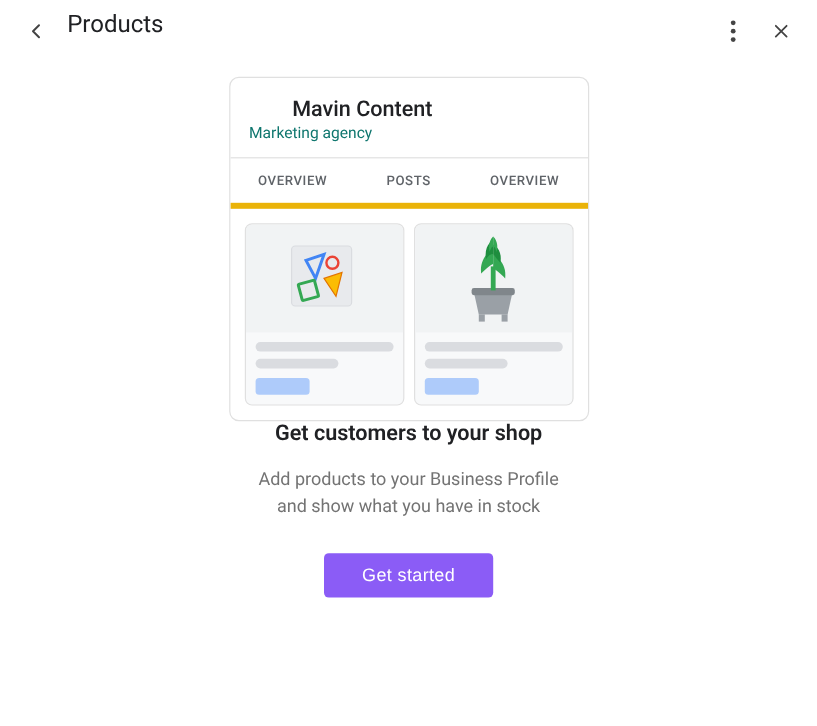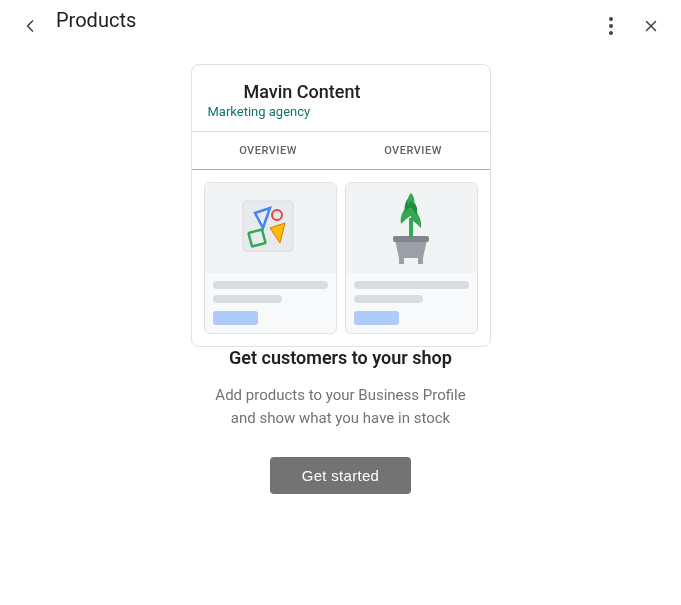--- a/index.html
+++ b/index.html
@@ -90,21 +90,21 @@
     .business-type {
       font-size: 13px;
       color: #0f766e;
       margin-top: 2px;
     }
 
     
     .tabs {
       display: flex;
       padding: 0 4px;
-      border-bottom: 1px solid #eab308;
+      border-bottom: 5px solid #eab308;
       align-items: center;
     }
 
     .tab {
       flex: 1;
       text-align: center;
       padding: 12px 4px;
       font-size: 11px;
       font-weight: 500;
       color: #5f6368;
@@ -189,21 +189,21 @@
     }
 
     .cta-desc {
       font-size: 15px;
       color: #737373;
       line-height: 1.5;
       margin-bottom: 28px;
     }
 
     .cta-button {
-      background: #737373;
+      background: #8b5cf6;
       color: #fff;
       border: none;
       border-radius: 4px;
       padding: 10px 32px;
       font-size: 15px;
       font-weight: 500;
       cursor: pointer;
       letter-spacing: 0.3px;
     }
 
@@ -253,20 +253,21 @@
 <div class="main">
 
   <div class="business-card">
     <div class="business-info">
       <div class="business-name">Mavin Content</div>
       <div class="business-type">Marketing agency</div>
     </div>
 
     <div class="tabs">
       <div class="tab">OVERVIEW</div>
+      <div class="tab">POSTS</div>
       <div class="tab">OVERVIEW</div>
     </div>
 
     <div class="products-grid">
 
       <div class="product-card">
         <div class="product-image">
 
           <svg width="70" height="70" viewBox="0 0 70 70">
 

